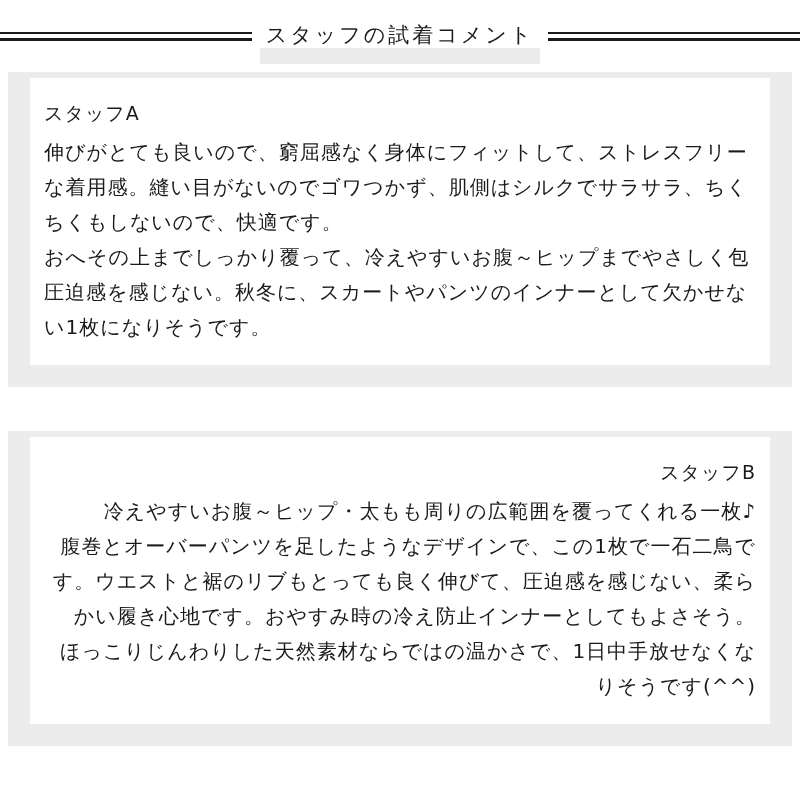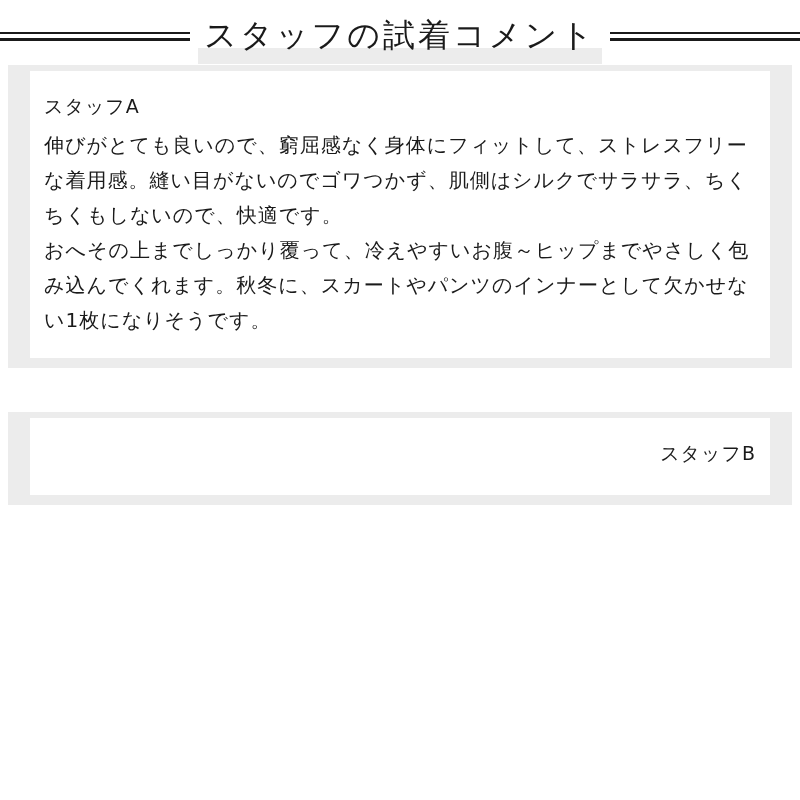--- a/index.html
+++ b/index.html
@@ -25,33 +25,33 @@
   .tline {
     flex: 1;
     height: 4px;
     border-top: 2px solid #1a1a1a;
     border-bottom: 3px solid #1a1a1a;
     margin-bottom: 10px; 
   }
   .title {
     margin: 0;
     font-family: "Liberation Serif", "DejaVu Serif", serif;
-    font-size: 32px;
+    font-size: 21px;
     font-weight: 500;
     letter-spacing: 3px;
     line-height: 34px;
     padding: 0 6px 12px 6px;
     background: linear-gradient(to bottom, rgba(0,0,0,0) 65%, #ececec 65%);
     white-space: nowrap;
   }
   
   .card {
-    margin: 1px 8px;
+    margin: 8px 8px;
     background: #ececec;
-    padding: 6px 22px 10px 22px;
+    padding: 6px 22px 22px 22px;
   }
   .card + .card {
     margin-top: 44px;
     text-align: right;
   }
   .card-inner {
     background: #ffffff;
     padding: 22px 14px 20px 14px;
   }
   .staff-label {
@@ -79,22 +79,28 @@
   <div class="tline"></div>
 </header>
 
 <section class="card">
   <div class="card-inner">
     <p class="staff-label">スタッフA</p>
     <p class="comment">伸びがとても良いので、窮屈感なく身体にフィットして、ストレスフリー
 な着用感。縫い目がないのでゴワつかず、肌側はシルクでサラサラ、ちく
 ちくもしないので、快適です。
 おへその上までしっかり覆って、冷えやすいお腹～ヒップまでやさしく包
-み込んでくれます。秋冬に、スカートやパンツのインナーとして欠かせな
+圧迫感を感じない。秋冬に、スカートやパンツのインナーとして欠かせな
 い1枚になりそうです。</p>
   </div>
 </section>
 
 <section class="card">
   <div class="card-inner">
     <p class="staff-label">スタッフB</p>
+    <p class="comment">冷えやすいお腹～ヒップ・太もも周りの広範囲を覆ってくれる一枚♪
+腹巻とオーバーパンツを足したようなデザインで、この1枚で一石二鳥で
+す。ウエストと裾のリブもとっても良く伸びて、圧迫感を感じない、柔ら
+かい履き心地です。おやすみ時の冷え防止インナーとしてもよさそう。
+ほっこりじんわりした天然素材ならではの温かさで、1日中手放せなくな
+りそうです(^^)</p>
   </div>
 </section>
 
 </body></html>

